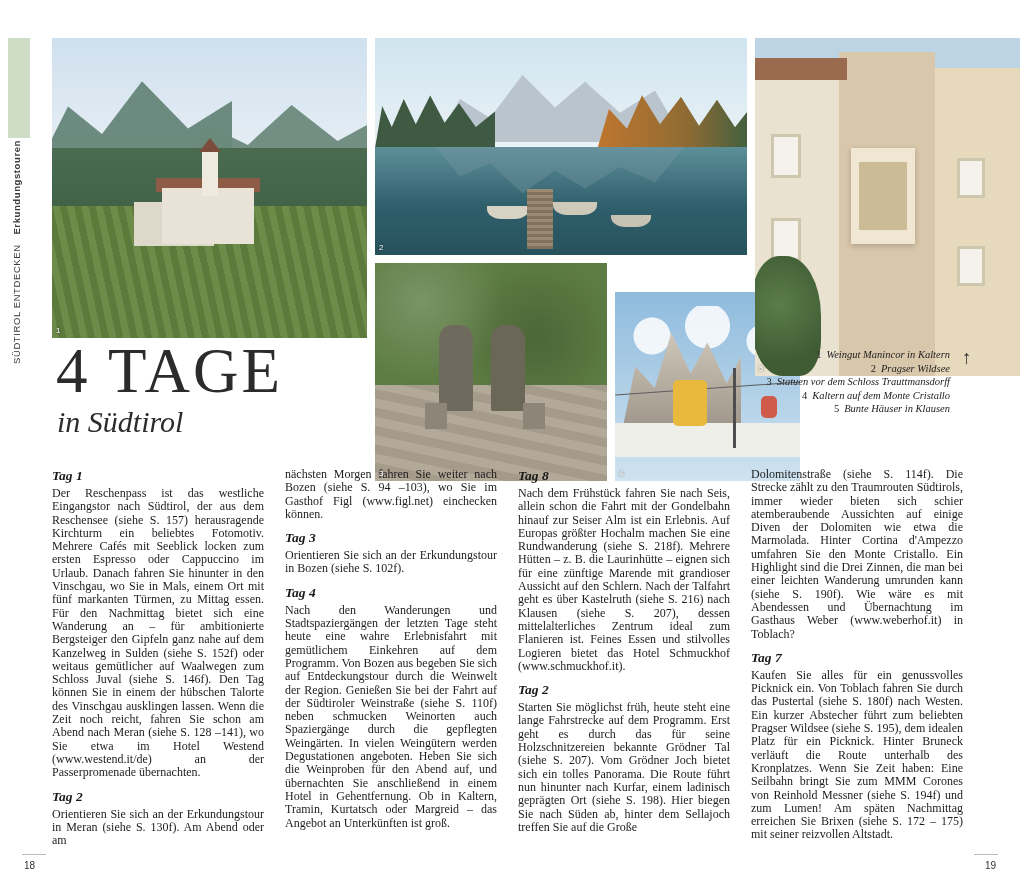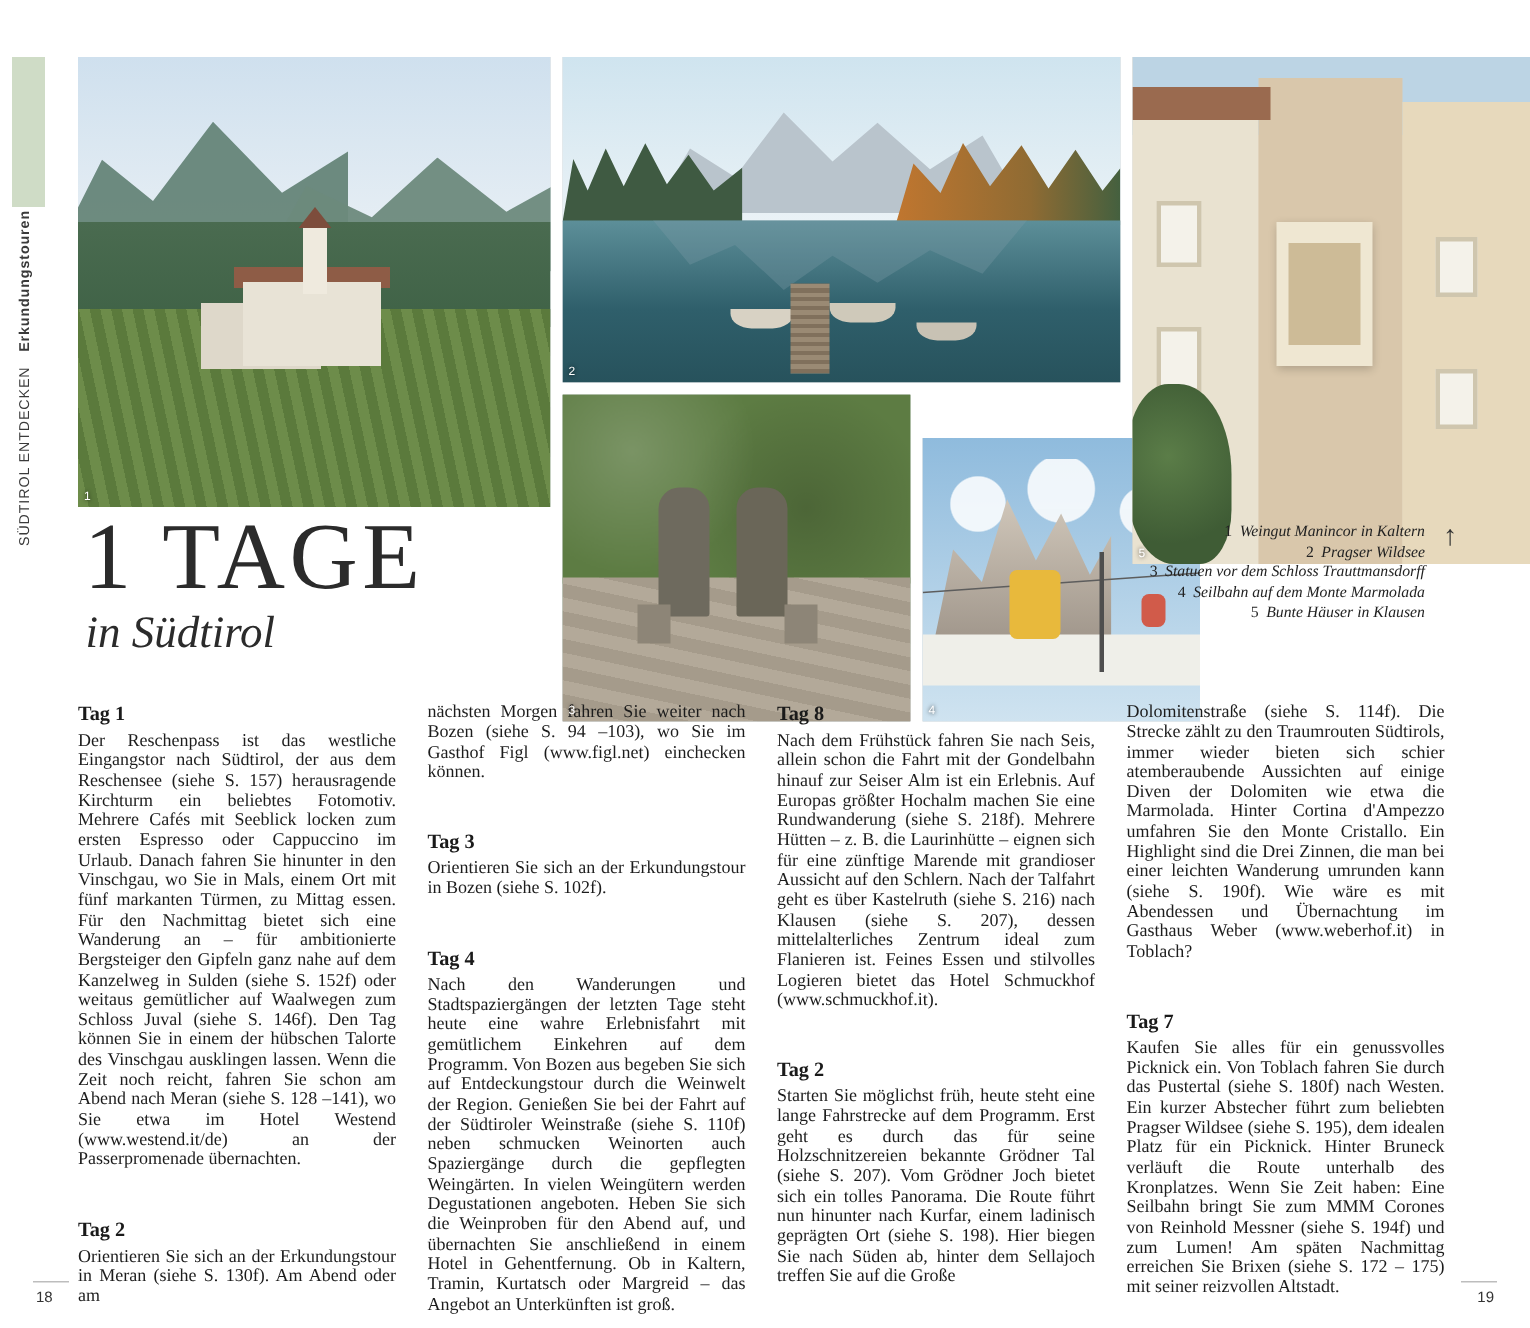--- a/index.html
+++ b/index.html
@@ -306,25 +306,26 @@
     left: 52px;
     top: 468px;
     width: 916px;
     display: flex;
     gap: 21px;
   }
   .col { width: 212px; }
   .col h3 {
     margin: 0 0 3px 0;
     font-family: "Liberation Serif", serif;
+    font-style: italic;
     font-weight: bold;
     font-size: 13.5px;
     color: #1a1a1a;
   }
-  .col h3.spaced { margin-top: 32px; }
+  .col h3.spaced { margin-top: 9px; }
   .col p {
     margin: 0;
     font-size: 12px;
     line-height: 13.3px;
     text-align: justify;
     color: #1c1c1c;
     hyphens: auto;
   }
 
   
@@ -434,29 +435,29 @@
     <div class="row">
       <b>1</b><span>Weingut Manincor in Kaltern</span>
     </div>
     <div class="row">
       <b>2</b><span>Pragser Wildsee</span>
     </div>
     <div class="row">
       <b>3</b><span>Statuen vor dem Schloss Trauttmansdorff</span>
     </div>
     <div class="row">
-      <b>4</b><span>Seilbahn auf dem Monte Marmolada</span>
+      <b>4</b><span>Kaltern auf dem Monte Cristallo</span>
     </div>
     <div class="row">
       <b>5</b><span>Bunte Häuser in Klausen</span>
     </div>
   </div>
   <div class="arrow">↑</div>
 
-  <div class="headline">1 TAGE</div>
+  <div class="headline">4 TAGE</div>
   <div class="subhead">in Südtirol</div>
 
   <div class="cols">
 
     <div class="col">
       <h3>Tag 1</h3>
       <p>Der Reschenpass ist das westliche Eingangstor nach Südtirol, der aus dem Reschensee (siehe S. 157) herausragende Kirchturm ein beliebtes Fotomotiv. Mehrere Cafés mit Seeblick locken zum ersten Espresso oder Cappuccino im Urlaub. Danach fahren Sie hinunter in den Vinschgau, wo Sie in Mals, einem Ort mit fünf markanten Türmen, zu Mittag essen. Für den Nachmittag bietet sich eine Wanderung an – für ambitionierte Bergsteiger den Gipfeln ganz nahe auf dem Kanzelweg in Sulden (siehe S. 152f) oder weitaus gemütlicher auf Waalwegen zum Schloss Juval (siehe S. 146f). Den Tag können Sie in einem der hübschen Talorte des Vinschgau ausklingen lassen. Wenn die Zeit noch reicht, fahren Sie schon am Abend nach Meran (siehe S. 128 –141), wo Sie etwa im Hotel Westend (www.westend.it/de) an der Passerpromenade übernachten.</p>
       <h3 class="spaced">Tag 2</h3>
       <p>Orientieren Sie sich an der Erkundungstour in Meran (siehe S. 130f). Am Abend oder am</p>
     </div>

